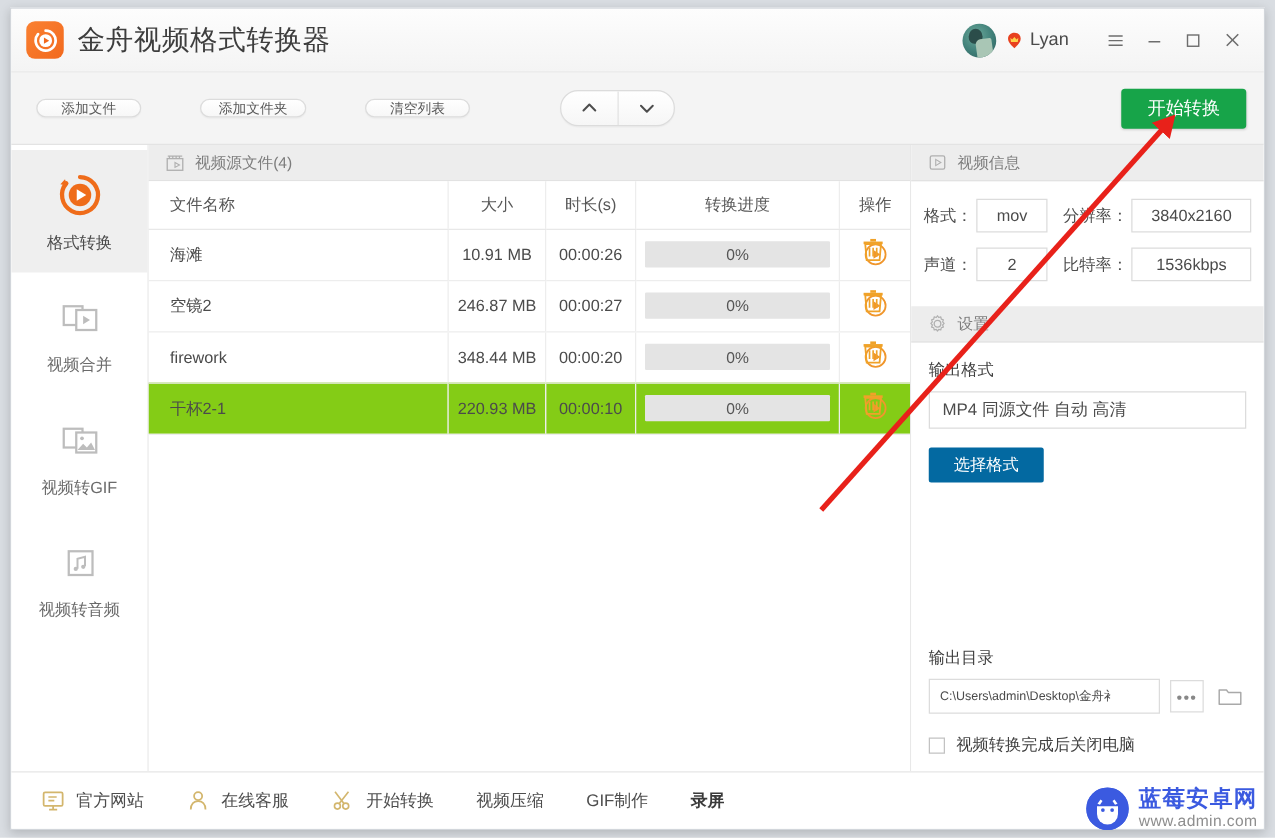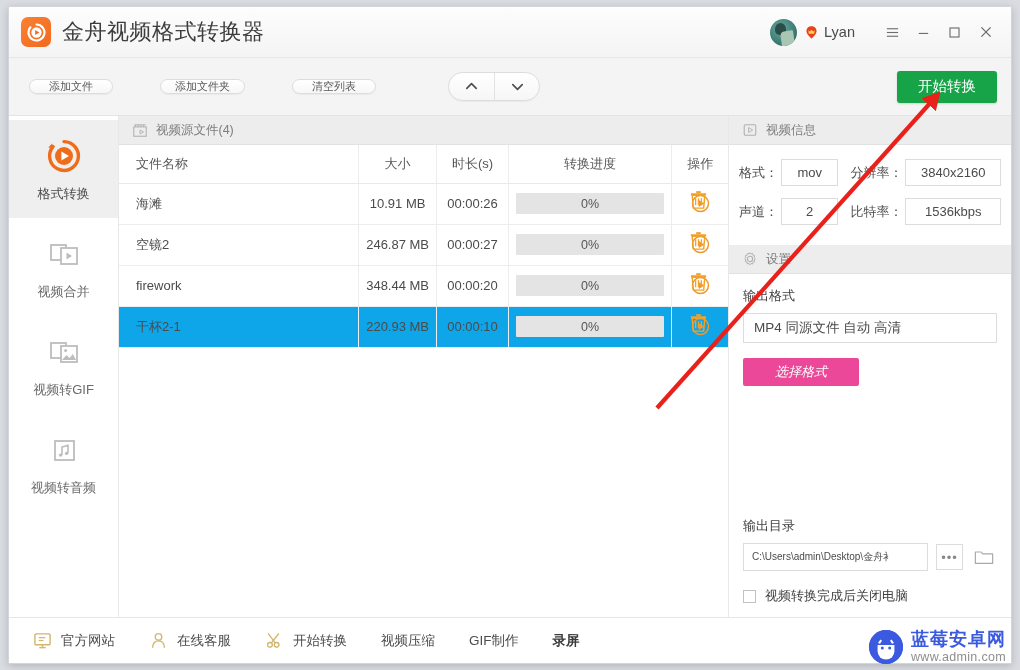--- a/index.html
+++ b/index.html
@@ -149,21 +149,21 @@
   table.filelist { width: 100%; border-collapse: collapse; table-layout: fixed; }
   table.filelist th {
     height: 38px; font-weight: normal; font-size: 13px; color: #585858;
     border-bottom: 1px solid #e8e8e8;
     background: #fff;
   }
   table.filelist td {
     height: 41px; font-size: 13px; color: #4b4b4b;
     border-bottom: 1px solid #ededed;
   }
-  tr.frow.sel td { background: #0ea5e9; }
+  tr.frow.sel td { background: #84cc16; }
   .c-name { width: 222px; text-align: left; padding-left: 17px; }
   .c-size { width: 73px; text-align: center; border-left: 1px solid #ededed; }
   .c-dur  { width: 66px; text-align: center; border-left: 1px solid #ededed; }
   .c-prog { width: 152px; text-align: center; border-left: 1px solid #ededed; }
   .c-act  { width: 52px; text-align: center; border-left: 1px solid #ededed; }
   th.c-size, th.c-dur, th.c-prog, th.c-act { border-left: 1px solid #ededed; }
   .prog-wrap {
     position: relative; height: 21px; margin: 0 7px;
     background: #e4e4e4; border-radius: 1px;
     display: flex; align-items: center; justify-content: center;
@@ -193,25 +193,24 @@
   .ibox.w1 { width: 60px; }
   .ibox.w2 { width: 100px; }
   .set-body { padding: 13px 14px 0 14px; flex: 1 1 auto; display:flex; flex-direction:column; min-height:0;}
   .fld-label { font-size: 13px; color: #3f3f3f; margin-bottom: 8px; }
   .fmt-box {
     height: 30px; border: 1px solid #dcdcdc; background: #fff;
     display: flex; align-items: center; padding-left: 10px;
     font-size: 13.5px; color: #4b4b4b; white-space: nowrap;
   }
   .choose-btn {
-    margin-top: 15px; width: 116px; height: 28px; border-radius: 2px;
-    background: #ec4899; color: #fff; font-size: 13px;
+    margin-top: 15px; width: 92px; height: 28px; border-radius: 2px;
+    background: #0369a1; color: #fff; font-size: 13px;
     display: flex; align-items: center; justify-content: center;
     white-space: nowrap;
-    font-style: italic;
   }
   .outdir-block { margin-top: auto; padding-bottom: 12px; }
   .outdir-row { display: flex; align-items: center; }
   .path-box {
     flex: 1 1 auto; height: 28px; border: 1px solid #dcdcdc; background: #fff;
     display: flex; align-items: center; padding-left: 8px;
     font-size: 10px; color: #4b4b4b;
     overflow: hidden; white-space: nowrap;
   }
   .dots-btn {

